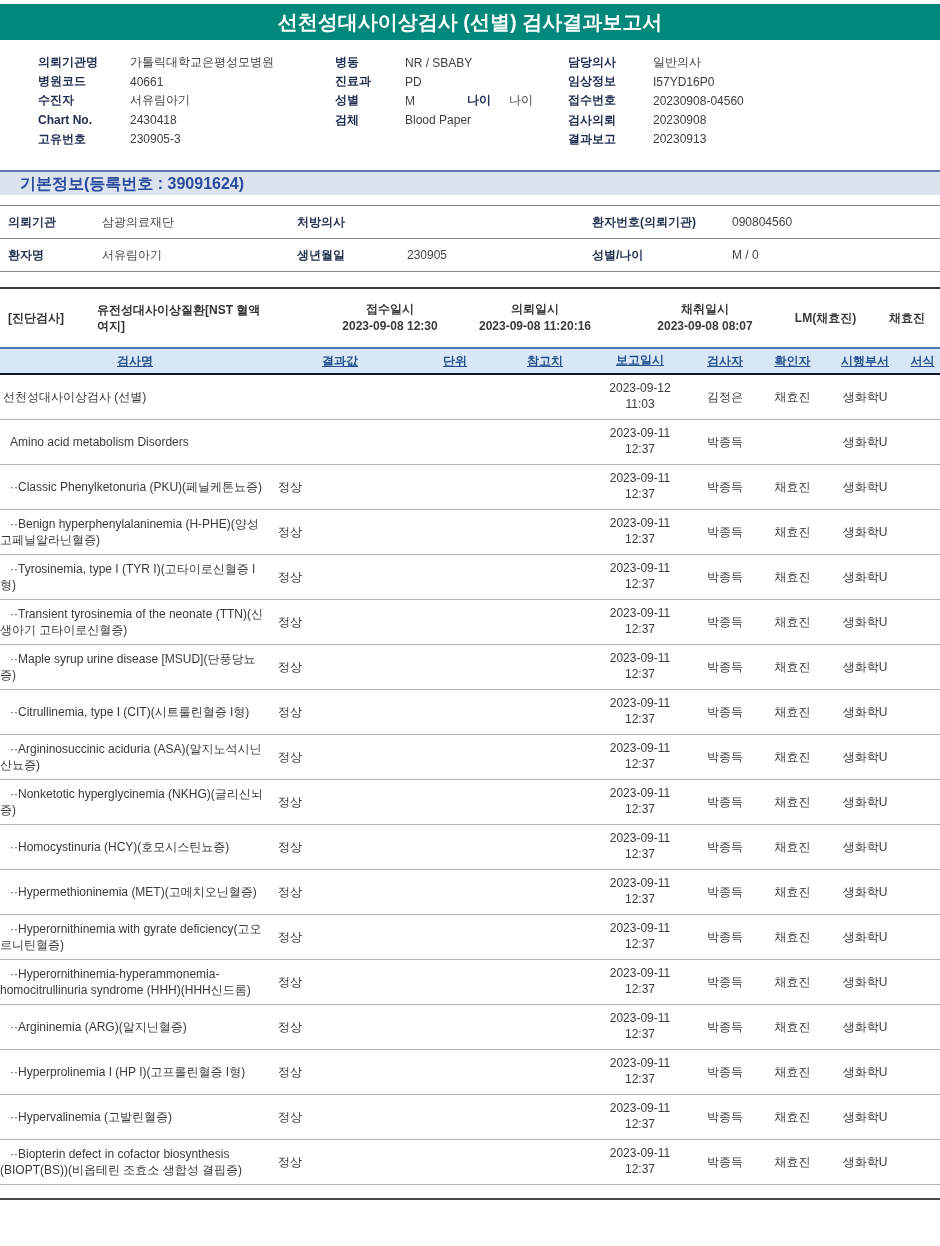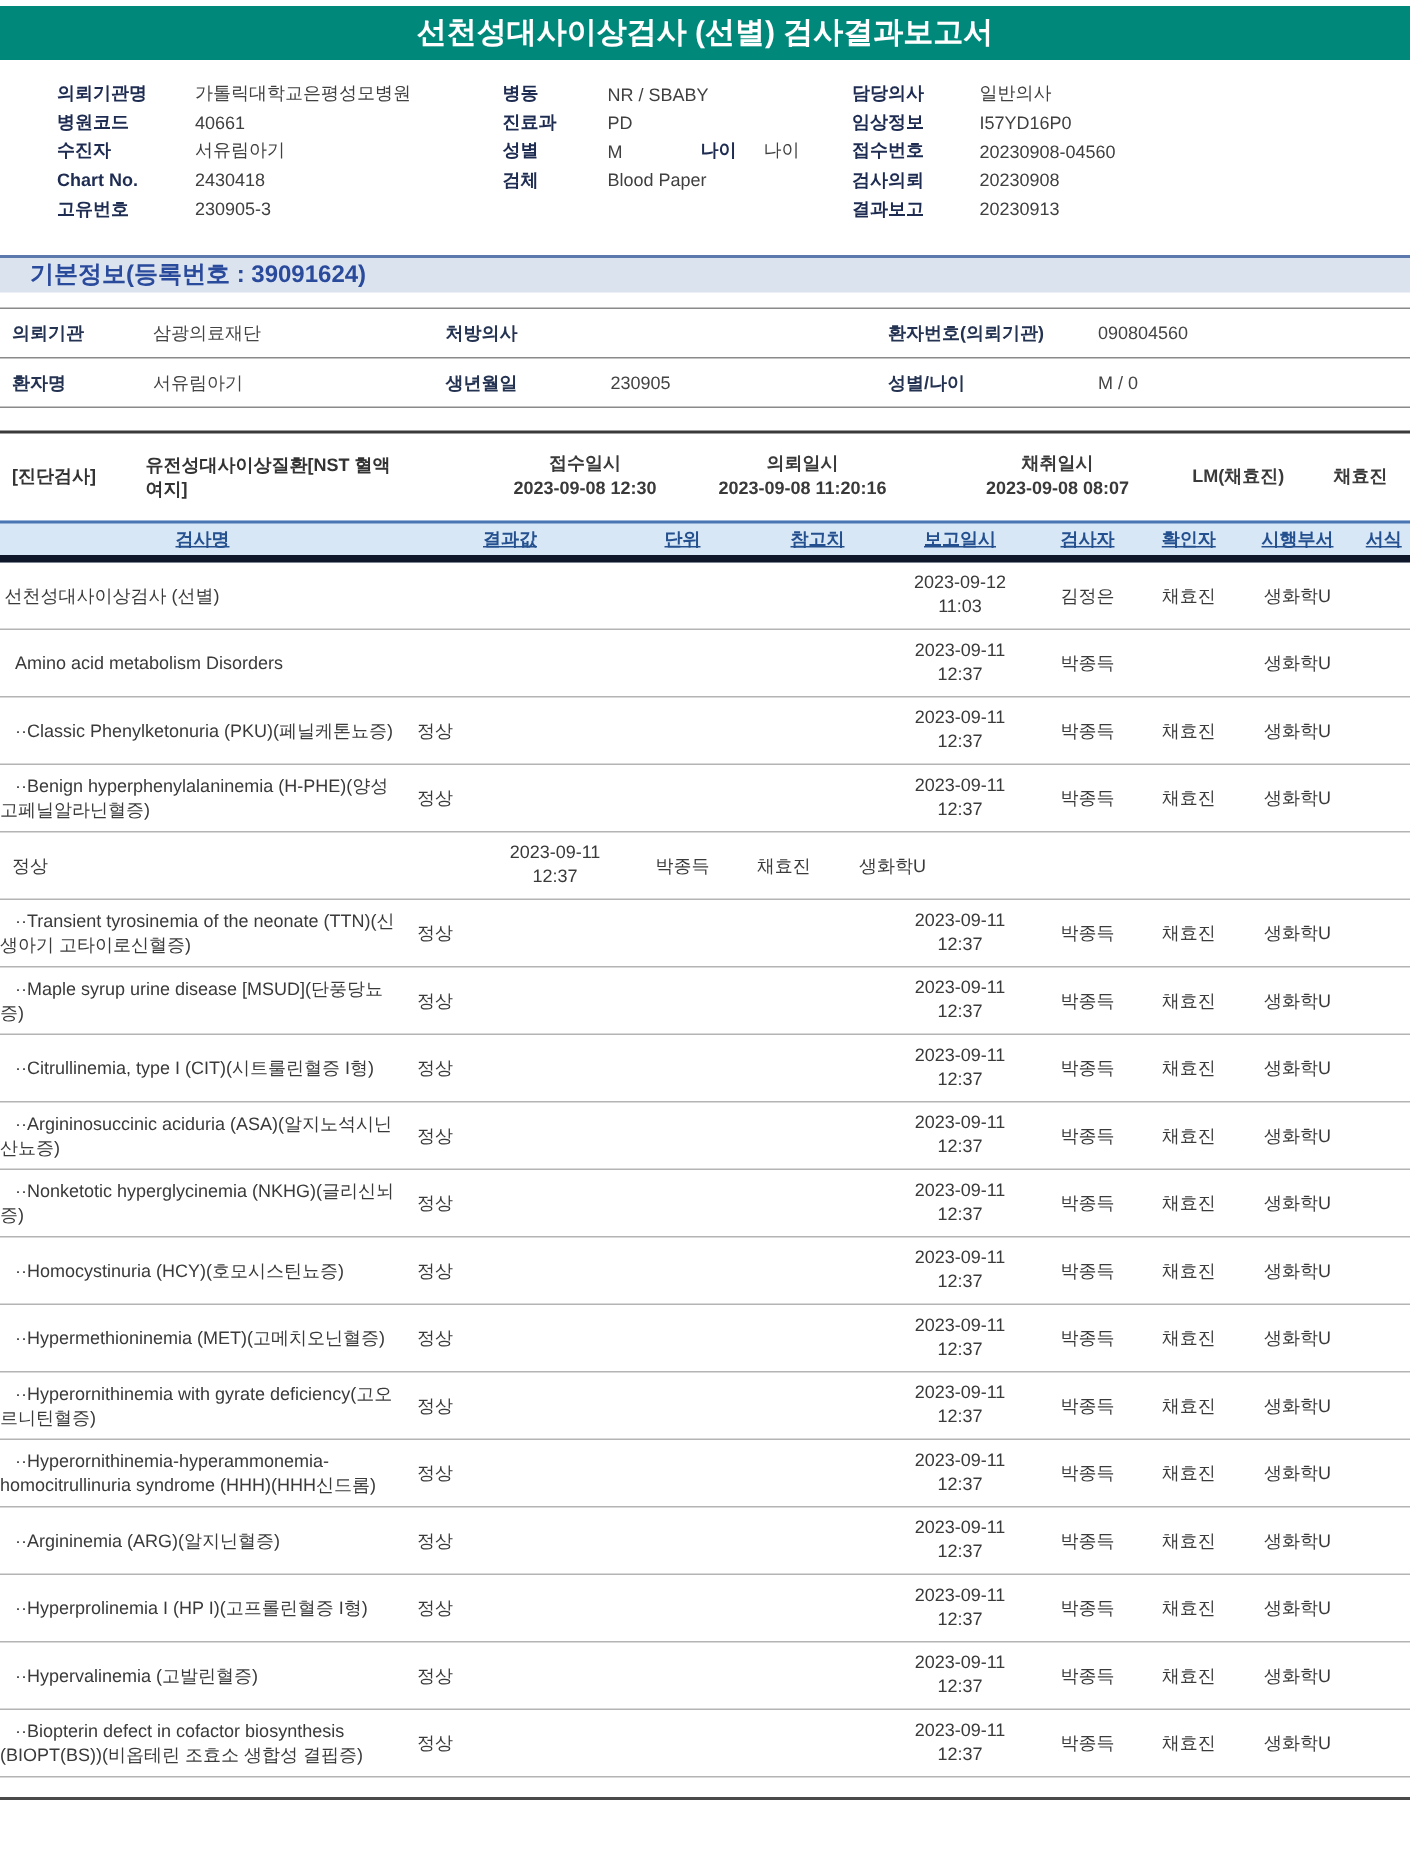--- a/index.html
+++ b/index.html
@@ -43,21 +43,21 @@
   .o-group { left:97px; width:175px; line-height:1.35; color:#333; }
   .o-block { text-align:center; line-height:1.45; }
   .o-b1 { left:310px; width:160px; }
   .o-b2 { left:455px; width:160px; }
   .o-b3 { left:630px; width:150px; }
   .o-collector { left:788px; width:75px; text-align:center; }
   .o-confirm { left:878px; width:58px; text-align:center; }
   
   .rheader {
     display:flex; align-items:center; height:28px; background:#d8e7f5;
-    border-top:2px solid #4a77b4; border-bottom:5px solid #0f172a;
+    border-top:2px solid #4a77b4; border-bottom:2px solid #0f172a;
   }
   .rheader .cell {
     text-align:center; color:#24508f; font-weight:bold; text-decoration:underline;
   }
   .cell { flex-shrink:0; overflow:hidden; }
   .c-name { width:270px; line-height:1.35; }
   .c-result { width:140px; padding-left:8px; }
   .c-unit { width:90px; text-align:center; }
   .c-ref { width:90px; text-align:center; }
   .c-report { width:100px; text-align:center; line-height:1.3; }
@@ -259,20 +259,21 @@
       <div class="b-date">2023-09-11</div>
       <div class="b-time">12:37</div>
     </div>
     <div class="cell c-tester b-tester">박종득</div>
     <div class="cell c-confirm b-confirm">채효진</div>
     <div class="cell c-dept b-dept">생화학U</div>
     <div class="cell c-form"></div>
   </div>
 
   <div class="rrow">
+    <div class="cell c-name lvl2"><span class="b-name">··Tyrosinemia, type I (TYR I)(고타이로신혈증 I형)</span></div>
     <div class="cell c-result b-result">정상</div>
     <div class="cell c-unit"></div>
     <div class="cell c-ref"></div>
     <div class="cell c-report">
       <div class="b-date">2023-09-11</div>
       <div class="b-time">12:37</div>
     </div>
     <div class="cell c-tester b-tester">박종득</div>
     <div class="cell c-confirm b-confirm">채효진</div>
     <div class="cell c-dept b-dept">생화학U</div>

